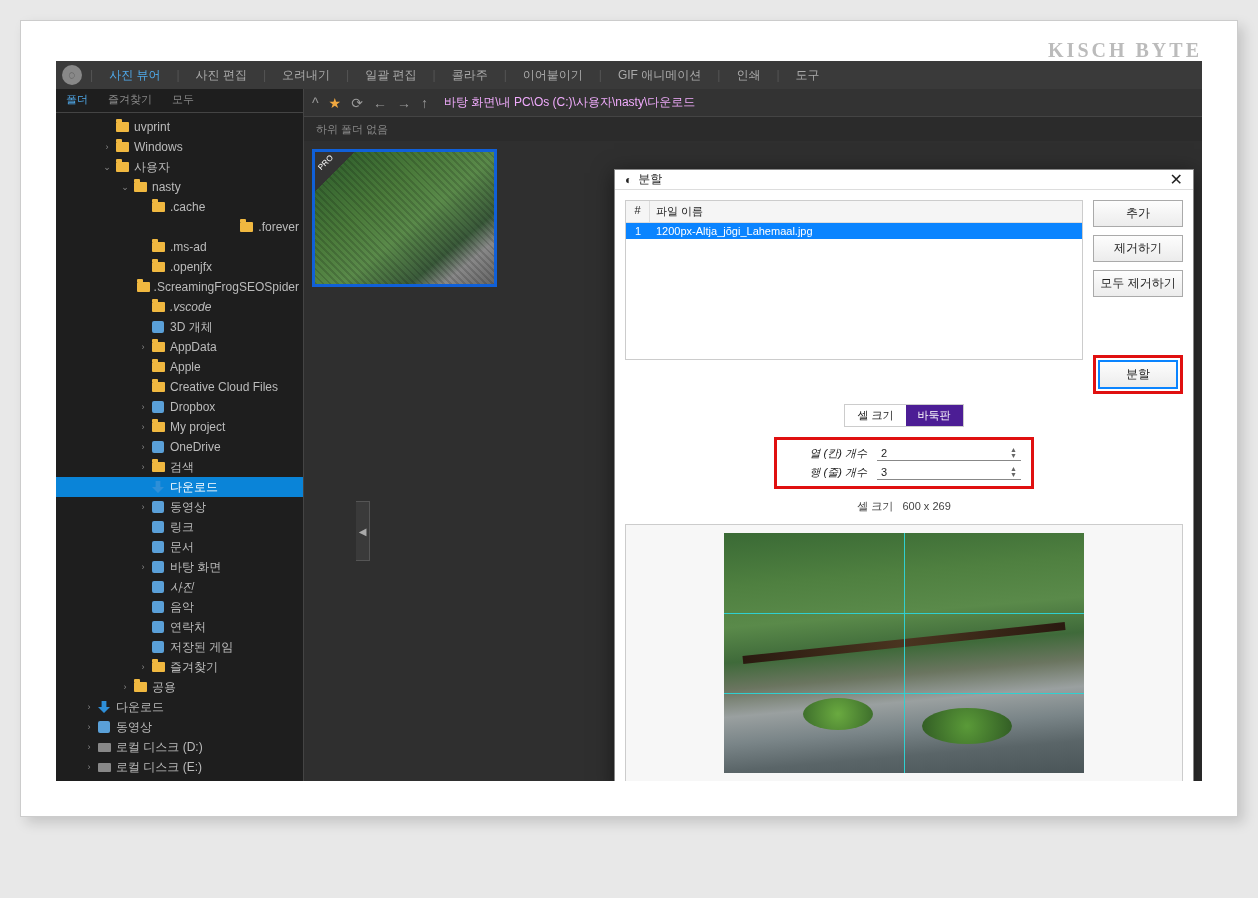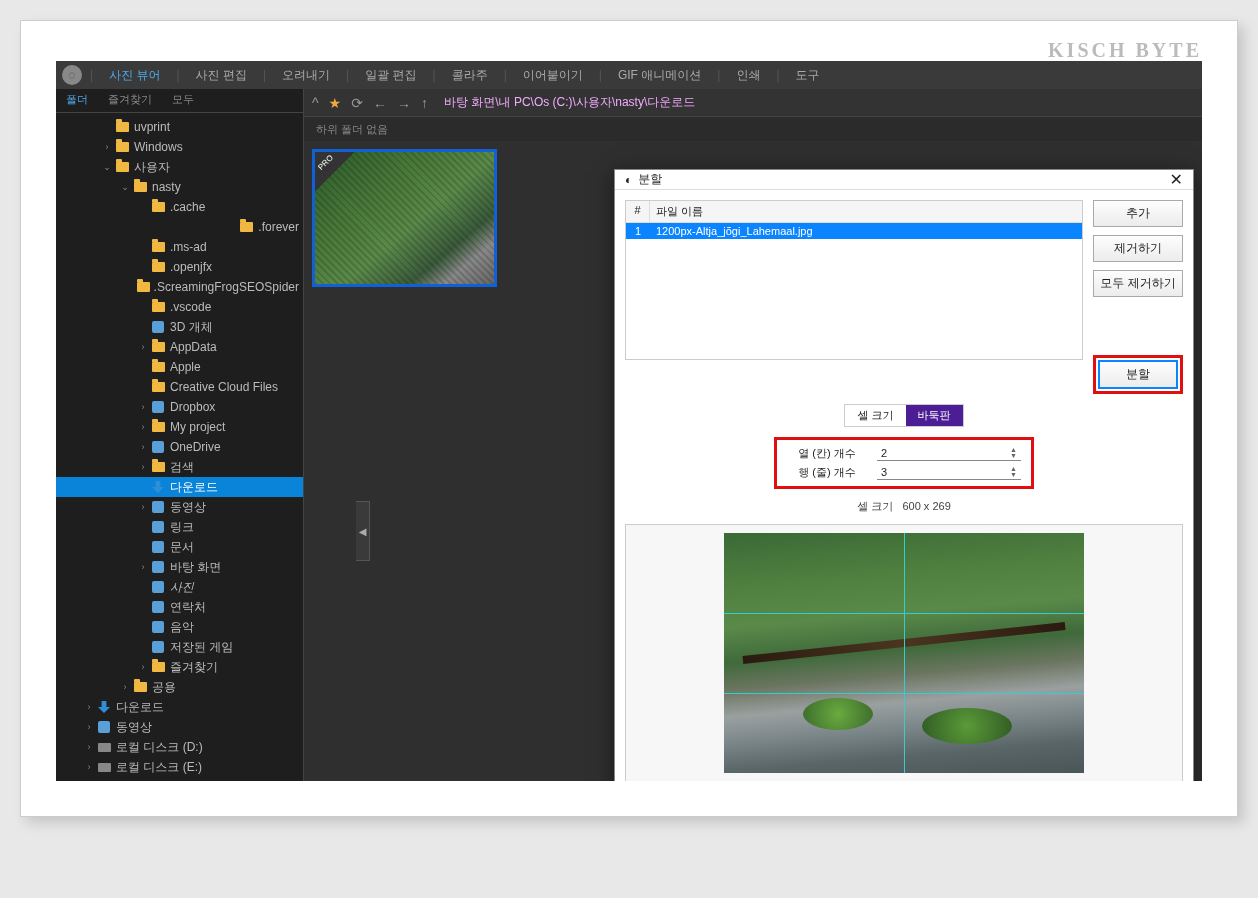--- a/index.html
+++ b/index.html
@@ -55,21 +55,21 @@
 .btn-col { display: flex; flex-direction: column; gap: 8px; width: 90px; }
 .btn { background: linear-gradient(#fdfdfd,#ececec); border: 1px solid #aaa; padding: 4px 0; font-size: 12px; text-align: center; cursor: pointer; }
 .btn.hl { border: 2px solid #0a84ff; }
 .hl-wrap { border: 3px solid #e01010; padding: 2px; margin-top: 50px; }
 .tabs-row { display: flex; justify-content: center; }
 .tabset { display: flex; border: 1px solid #ccc; font-size: 11px; }
 .tabset .tab { padding: 3px 12px; }
 .tabset .tab.active { background: #4c1d95; color: #fff; }
 .grid-ctl { border: 3px solid #e01010; padding: 6px 10px; width: 260px; margin: 0 auto; display: flex; flex-direction: column; gap: 4px; }
 .ctl-row { display: flex; align-items: center; gap: 10px; font-size: 11px; }
-.ctl-row label { width: 80px; text-align: center; }
+.ctl-row label { width: 80px; text-align: right; font-style: italic; }
 .ctl-row .val { flex: 1; border-bottom: 1px solid #888; padding: 1px 4px; display: flex; justify-content: space-between; align-items: center; }
 .spinner { display:flex; flex-direction:column; line-height:6px; font-size:7px; color:#666; }
 .cellsize { text-align: center; font-size: 11px; color: #444; }
 .preview-wrap { border: 1px solid #ccc; padding: 8px; background: #f7f7f7; display:flex; flex-direction:column; align-items:center; gap:6px; }
 .preview { width: 360px; height: 240px; position: relative; background: linear-gradient(175deg, #3a6a35 0%, #4f8040 20%, #5a8a4a 35%, #3f6a3a 48%, #6b7560 58%, #9aa0a0 68%, #7a8588 78%, #5a6568 88%, #4a5558 100%); overflow: hidden; }
 .preview .log { position:absolute; top:44%; left:5%; width:90%; height:8px; background:linear-gradient(90deg,#2a1a10,#4a3520,#2a1a10); transform:rotate(-6deg); }
 .preview .moss { position:absolute; bottom:18%; left:22%; width:70px; height:32px; border-radius:50%; background:radial-gradient(circle,#6aaa40,#3a6a2a); }
 .preview .moss2 { position:absolute; bottom:12%; left:55%; width:90px; height:36px; border-radius:50%; background:radial-gradient(circle,#5a9a38,#305a24); }
 .preview .gridline-v { position:absolute; top:0; bottom:0; width:1px; background:#30d0d0; }
 .preview .gridline-h { position:absolute; left:0; right:0; height:1px; background:#30d0d0; }
@@ -169,21 +169,21 @@
               </span>
               <span>.openjfx</span>
             </div>
             <div class="tn" style="padding-left: 80px;">
               <span class="arrow"></span>
               <span class="icon">
                 <span class="folder-icon"></span>
               </span>
               <span>.ScreamingFrogSEOSpider</span>
             </div>
-            <div class="tn" style="padding-left: 80px;">
+            <div class="tn" style="padding-left: 80px; font-style: italic;">
               <span class="arrow"></span>
               <span class="icon">
                 <span class="folder-icon"></span>
               </span>
               <span>.vscode</span>
             </div>
             <div class="tn" style="padding-left: 80px;">
               <span class="arrow"></span>
               <span class="icon">
                 <span class="gen-icon"></span>
@@ -279,28 +279,28 @@
               <span class="icon">
                 <span class="gen-icon"></span>
               </span>
               <span>사진</span>
             </div>
             <div class="tn" style="padding-left: 80px;">
               <span class="arrow"></span>
               <span class="icon">
                 <span class="gen-icon"></span>
               </span>
+              <span>음악</span>
+            </div>
+            <div class="tn" style="padding-left: 80px;">
+              <span class="arrow"></span>
+              <span class="icon">
+                <span class="gen-icon"></span>
+              </span>
               <span>연락처</span>
-            </div>
-            <div class="tn" style="padding-left: 80px;">
-              <span class="arrow"></span>
-              <span class="icon">
-                <span class="gen-icon"></span>
-              </span>
-              <span>음악</span>
             </div>
             <div class="tn" style="padding-left: 80px;">
               <span class="arrow"></span>
               <span class="icon">
                 <span class="gen-icon"></span>
               </span>
               <span>저장된 게임</span>
             </div>
             <div class="tn" style="padding-left: 80px;">
               <span class="arrow">›</span>

